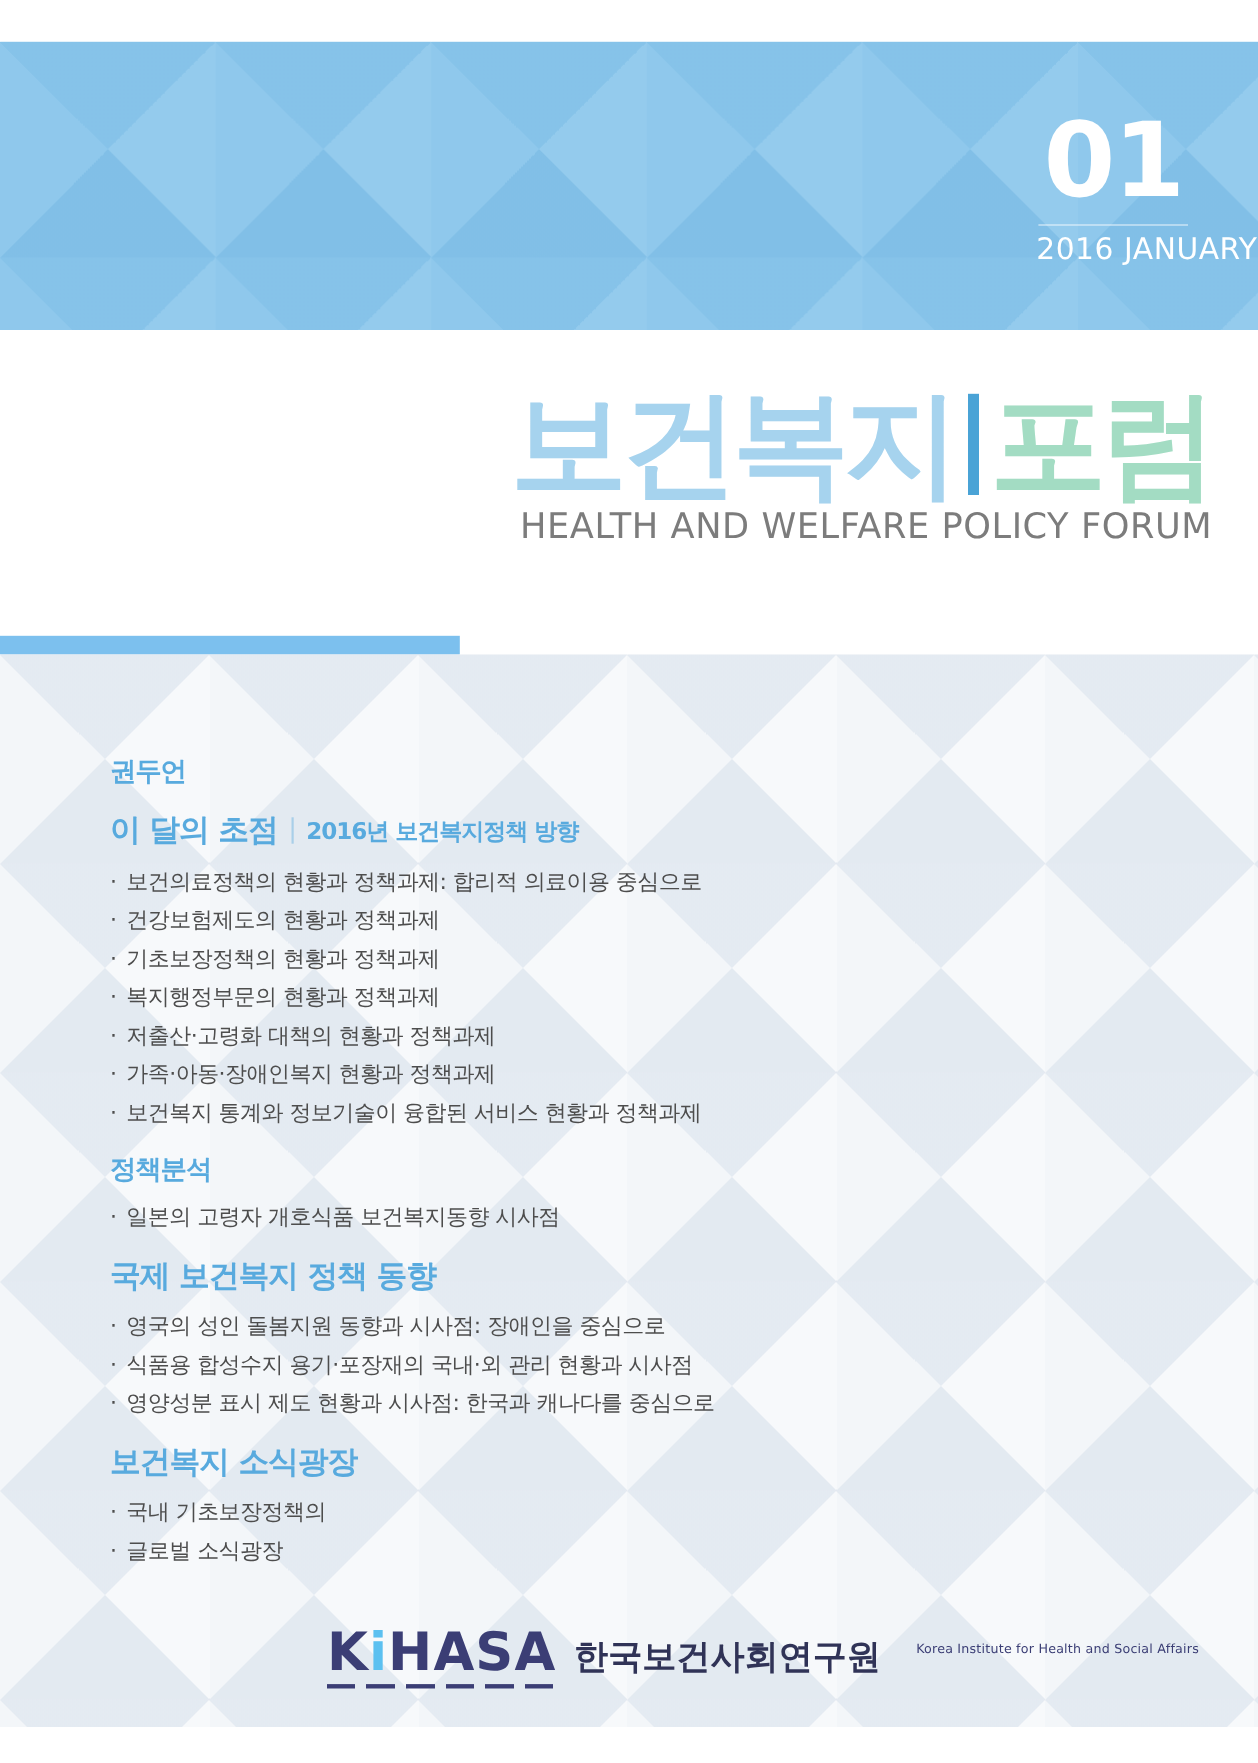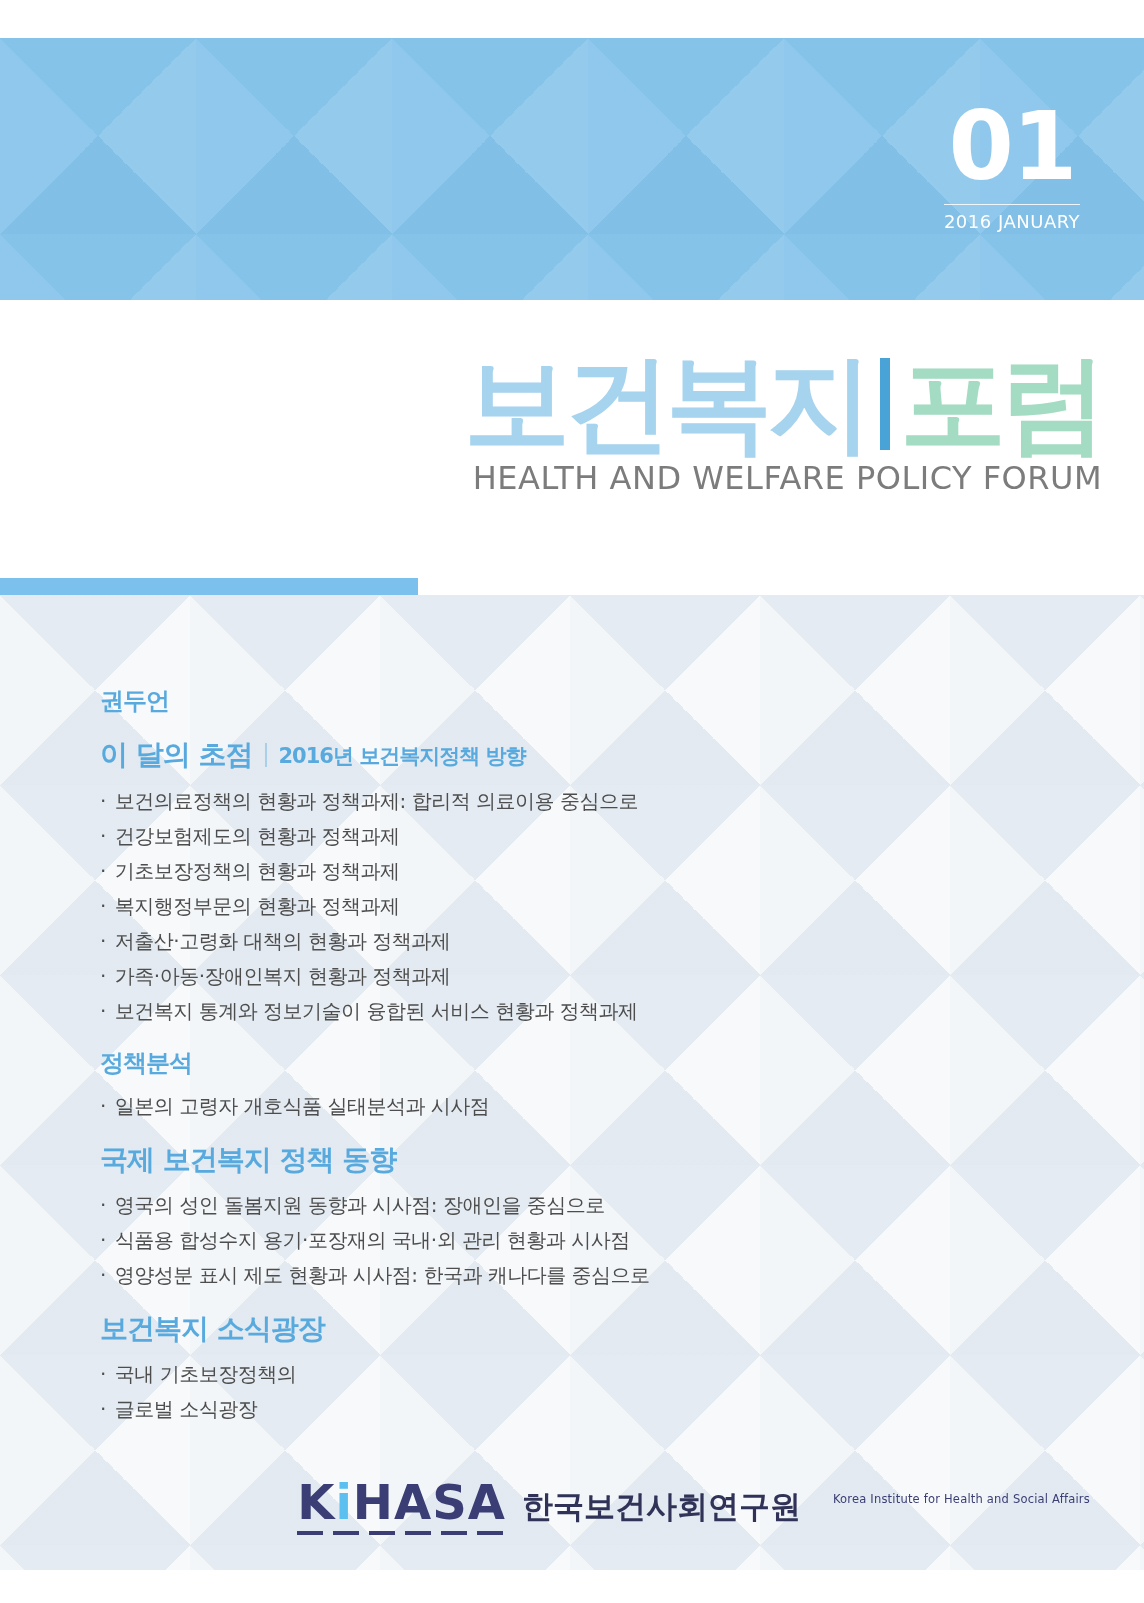--- a/index.html
+++ b/index.html
@@ -28,21 +28,21 @@
     text-align:center;color:#ffffff;
   }
   .issue-number{
     font-size:94px;font-weight:700;line-height:1;letter-spacing:-2px;
   }
   .issue-divider{
     margin:10px 2px 6px 2px;height:0;
     border-top:1px solid rgba(255,255,255,0.85);
   }
   .issue-date{
-    font-size:18px;font-weight:400;letter-spacing:0.5px;white-space:nowrap;
+    font-size:27px;font-weight:400;letter-spacing:0.5px;white-space:nowrap;
   }
 
   
   .masthead{
     position:absolute;right:66px;top:348px;text-align:right;
   }
   .title-row{
     display:flex;align-items:center;justify-content:flex-start;
   }
   .title-kr{
@@ -195,21 +195,21 @@
             </li>
           </ul>
         </section>
         <section class="toc-section small">
           <h2 class="toc-heading">
             <span>정책분석</span>
           </h2>
           <ul class="toc-list">
             <li class="toc-item">
               <span class="toc-bullet">·</span>
-              <span>일본의 고령자 개호식품 실태분석과 시사점</span>
+              <span>일본의 고령자 개호식품 보건복지동향 시사점</span>
             </li>
           </ul>
         </section>
         <section class="toc-section">
           <h2 class="toc-heading">
             <span>국제 보건복지 정책 동향</span>
           </h2>
           <ul class="toc-list">
             <li class="toc-item">
               <span class="toc-bullet">·</span>

